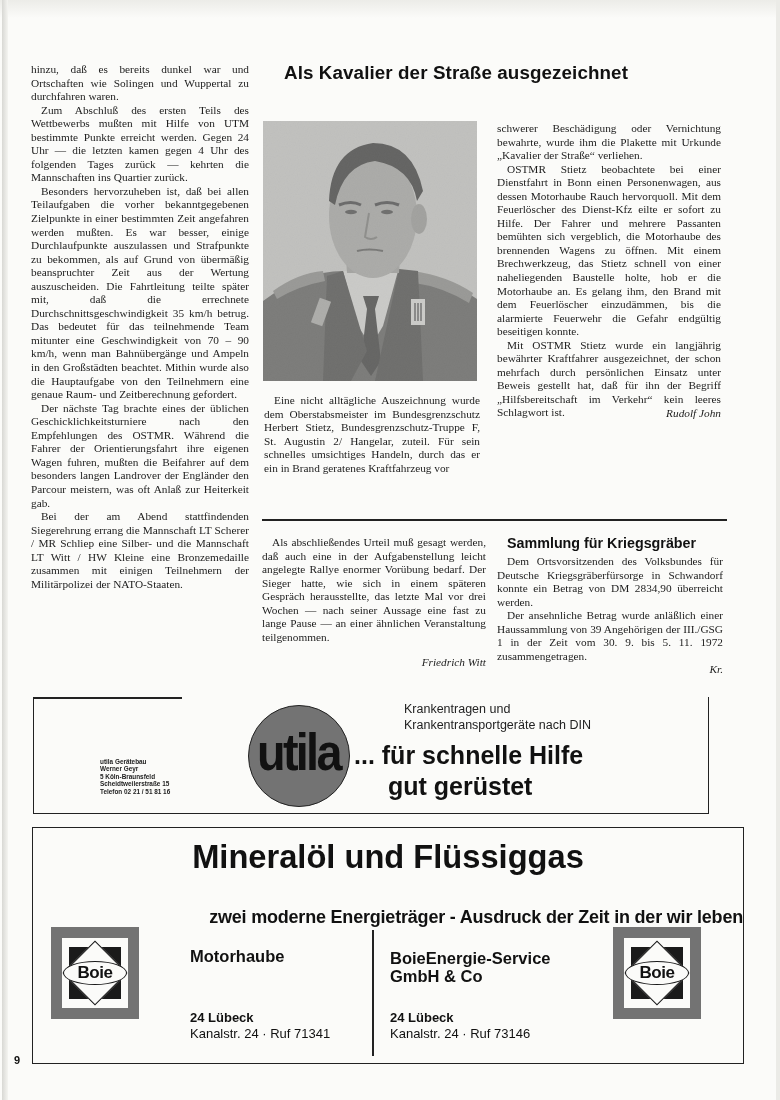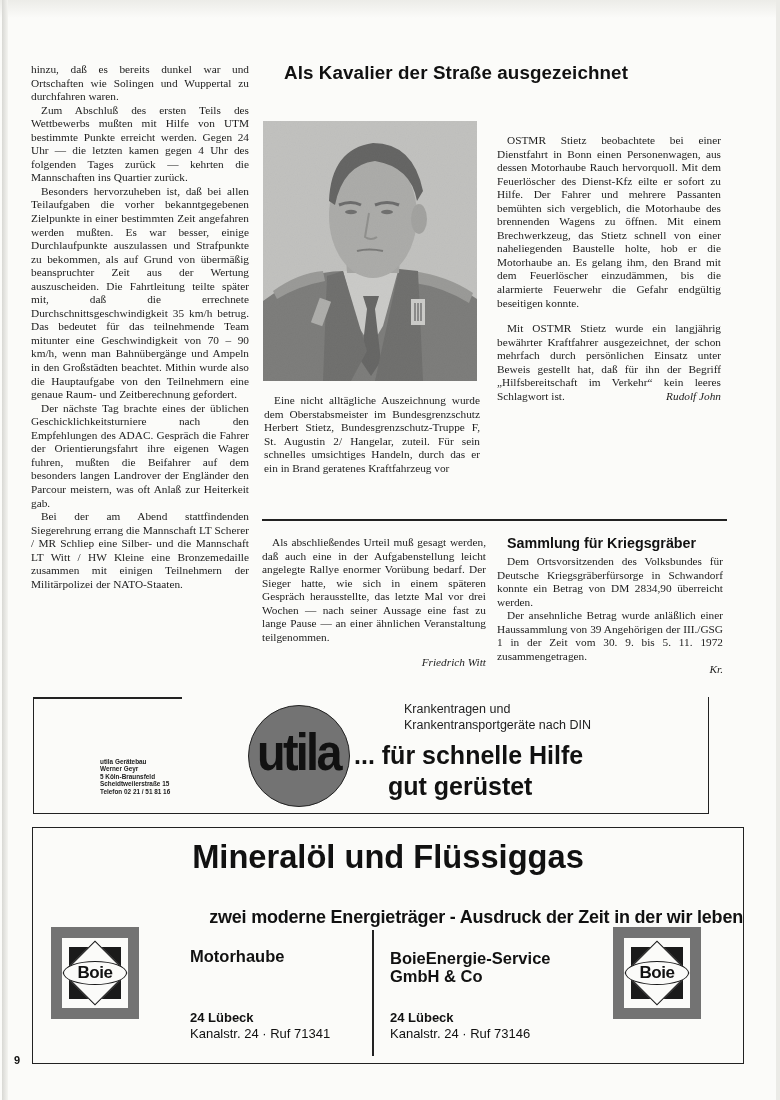--- a/index.html
+++ b/index.html
@@ -11,21 +11,21 @@
   .col p + p { margin-top: 0; }
 
   #col-left { left: 31px; top: 63px; width: 218px; }
   #headline { position: absolute; left: 284px; top: 62px; width: 440px; font-family: "Liberation Sans", sans-serif; font-weight: bold; font-size: 18.8px; letter-spacing: 0.1px; color: #111; }
 
   #photo { position: absolute; left: 263px; top: 121px; width: 214px; height: 260px; background: #bdbdbb; overflow: hidden; }
   #photo svg { width: 100%; height: 100%; display: block; }
 
   #caption { left: 264px; top: 394px; width: 216px; }
   #col-right { left: 497px; top: 122px; width: 224px; }
-  #col-right p.gap { margin-top: 12px; }
+  #col-right p.gap { margin-top: 0; }
   .sig { text-align: right; font-style: italic; text-indent: 0 !important; }
 
   #divider-mid { position: absolute; left: 262px; top: 519px; width: 465px; height: 1.5px; background: #222; }
 
   #col-conclusion { left: 262px; top: 536px; width: 224px; }
   #col-conclusion .sig { margin-top: 12px; font-style: italic; }
 
   #kriegs-title { position: absolute; left: 507px; top: 535px; width: 220px; font-family: "Liberation Sans", sans-serif; font-weight: bold; font-size: 14.3px; color: #111; }
   #col-kriegs { left: 497px; top: 555px; width: 226px; }
 
@@ -70,21 +70,21 @@
 <body>
 
 <div id="scan-top"></div>
 <div id="binding-left"></div>
 <div id="binding-right"></div>
 
 <div id="col-left" class="col">
   <p style="text-indent:0">hinzu, daß es bereits dunkel war und Ortschaften wie Solingen und Wuppertal zu durchfahren waren.</p>
   <p>Zum Abschluß des ersten Teils des Wettbewerbs mußten mit Hilfe von UTM bestimmte Punkte erreicht werden. Gegen 24 Uhr — die letzten kamen gegen 4 Uhr des folgenden Tages zurück — kehrten die Mannschaften ins Quartier zurück.</p>
   <p>Besonders hervorzuheben ist, daß bei allen Teilaufgaben die vorher bekanntgegebenen Zielpunkte in einer bestimmten Zeit angefahren werden mußten. Es war besser, einige Durchlaufpunkte auszulassen und Strafpunkte zu bekommen, als auf Grund von übermäßig beanspruchter Zeit aus der Wertung auszuscheiden. Die Fahrtleitung teilte später mit, daß die errechnete Durchschnittsgeschwindigkeit 35 km/h betrug. Das bedeutet für das teilnehmende Team mitunter eine Geschwindigkeit von 70 – 90 km/h, wenn man Bahnübergänge und Ampeln in den Großstädten beachtet. Mithin wurde also die Hauptaufgabe von den Teilnehmern eine genaue Raum- und Zeitberechnung gefordert.</p>
-  <p>Der nächste Tag brachte eines der üblichen Geschicklichkeitsturniere nach den Empfehlungen des ADAC. Gespräch die Fahrer der Orientierungsfahrt ihre eigenen Wagen fuhren, mußten die Beifahrer auf dem besonders langen Landrover der Engländer den Parcour meistern, was oft Anlaß zur Heiterkeit gab.</p>
+  <p>Der nächste Tag brachte eines der üblichen Geschicklichkeitsturniere nach den Empfehlungen des OSTMR. Während die Fahrer der Orientierungsfahrt ihre eigenen Wagen fuhren, mußten die Beifahrer auf dem besonders langen Landrover der Engländer den Parcour meistern, was oft Anlaß zur Heiterkeit gab.</p>
   <p>Bei der am Abend stattfindenden Siegerehrung errang die Mannschaft LT Scherer / MR Schliep eine Silber- und die Mannschaft LT Witt / HW Kleine eine Bronzemedaille zusammen mit einigen Teilnehmern der Militärpolizei der NATO-Staaten.</p>
 </div>
 
 <h1 id="headline">Als Kavalier der Straße ausgezeichnet</h1>
 
 <div id="photo" title="Portrait of Oberstabsmeister Herbert Stietz in uniform">
   <svg viewBox="0 0 214 260" preserveAspectRatio="none">
     <defs>
       <filter id="grain">
           <feTurbulence type="fractalNoise" baseFrequency="0.9" numOctaves="2" result="n"></feTurbulence>
@@ -132,20 +132,21 @@
     <path d="M94 130 Q106 127 120 130" stroke="#5a5a57" stroke-width="2.2" fill="none"></path>
     <rect x="0" y="0" width="214" height="260" fill="#bbb" filter="url(#grain)" opacity="0.35"></rect>
   </svg>
 </div>
 
 <div id="caption" class="col">
   <p>Eine nicht alltägliche Auszeichnung wurde dem Oberstabsmeister im Bundesgrenzschutz Herbert Stietz, Bundesgrenzschutz-Truppe F, St. Augustin 2/ Hangelar, zuteil. Für sein schnelles umsichtiges Handeln, durch das er ein in Brand geratenes Kraftfahrzeug vor</p>
 </div>
 
 <div id="col-right" class="col">
+  <p style="text-indent:0">schwerer Beschädigung oder Vernichtung bewahrte, wurde ihm die Plakette mit Urkunde „Kavalier der Straße“ verliehen.</p>
   <p class="gap">OSTMR Stietz beobachtete bei einer Dienstfahrt in Bonn einen Personenwagen, aus dessen Motorhaube Rauch hervorquoll. Mit dem Feuerlöscher des Dienst-Kfz eilte er sofort zu Hilfe. Der Fahrer und mehrere Passanten bemühten sich vergeblich, die Motorhaube des brennenden Wagens zu öffnen. Mit einem Brechwerkzeug, das Stietz schnell von einer naheliegenden Baustelle holte, hob er die Motorhaube an. Es gelang ihm, den Brand mit dem Feuerlöscher einzudämmen, bis die alarmierte Feuerwehr die Gefahr endgültig beseitigen konnte.</p>
   <p class="gap">Mit OSTMR Stietz wurde ein langjährig bewährter Kraftfahrer ausgezeichnet, der schon mehrfach durch persönlichen Einsatz unter Beweis gestellt hat, daß für ihn der Begriff „Hilfsbereitschaft im Verkehr“ kein leeres Schlagwort ist.</p>
   <p class="sig" style="margin-top:-13.5px">Rudolf John</p>
 </div>
 
 <div id="divider-mid"></div>
 
 <div id="col-conclusion" class="col">
   <p>Als abschließendes Urteil muß gesagt werden, daß auch eine in der Aufgabenstellung leicht angelegte Rallye enormer Vorübung bedarf. Der Sieger hatte, wie sich in einem späteren Gespräch herausstellte, das letzte Mal vor drei Wochen — nach seiner Aussage eine fast zu lange Pause — an einer ähnlichen Veranstaltung teilgenommen.</p>
   <p class="sig">Friedrich Witt</p>

